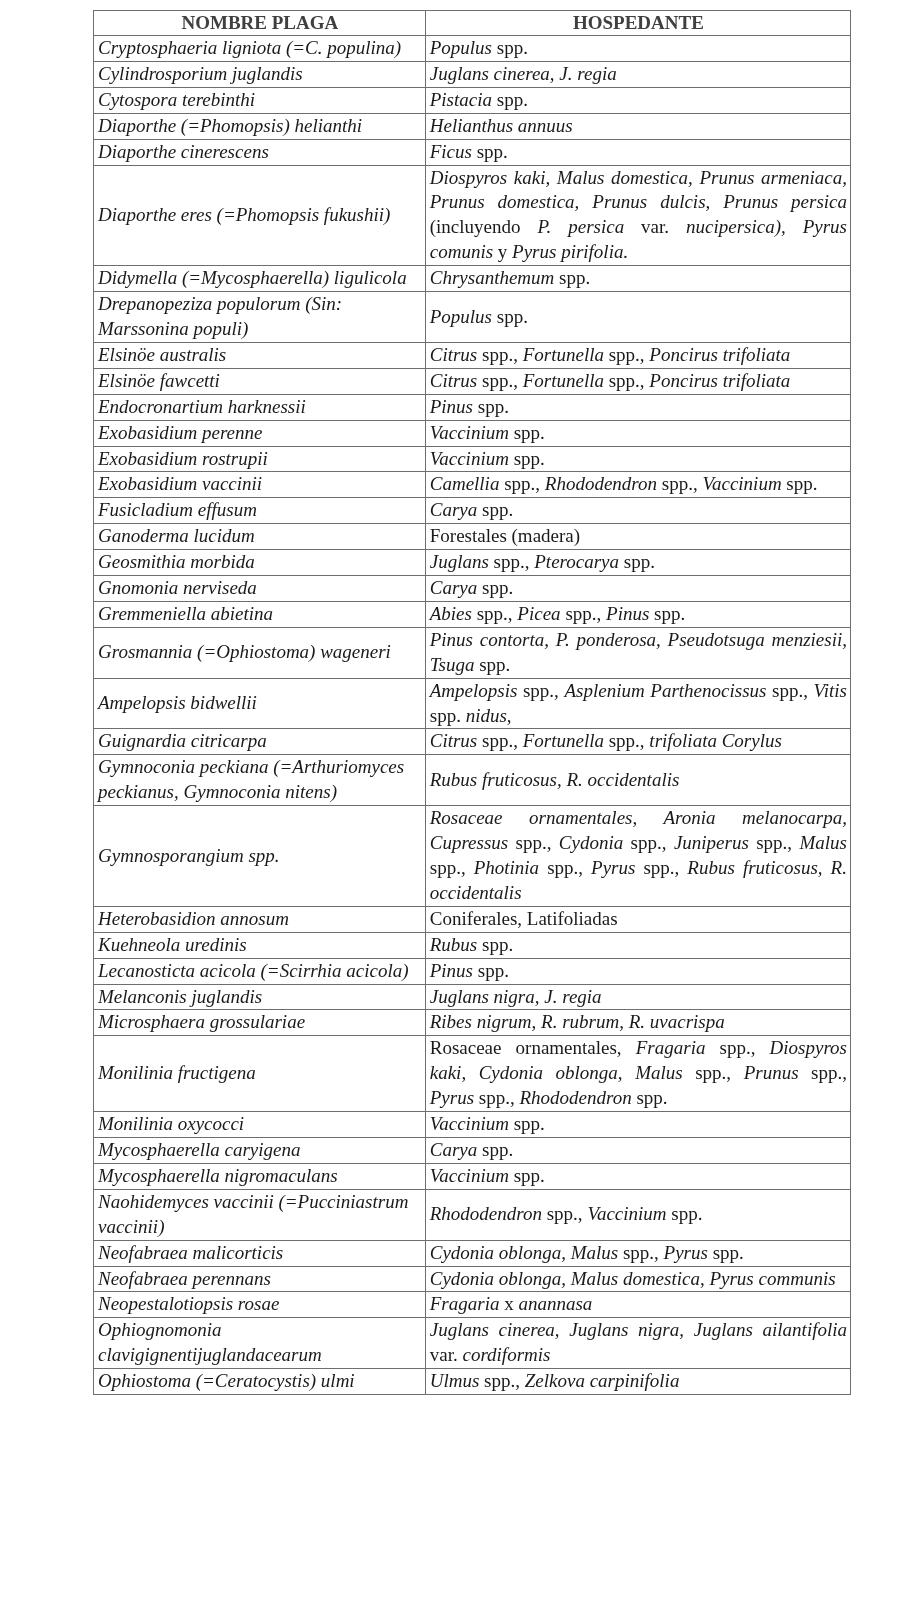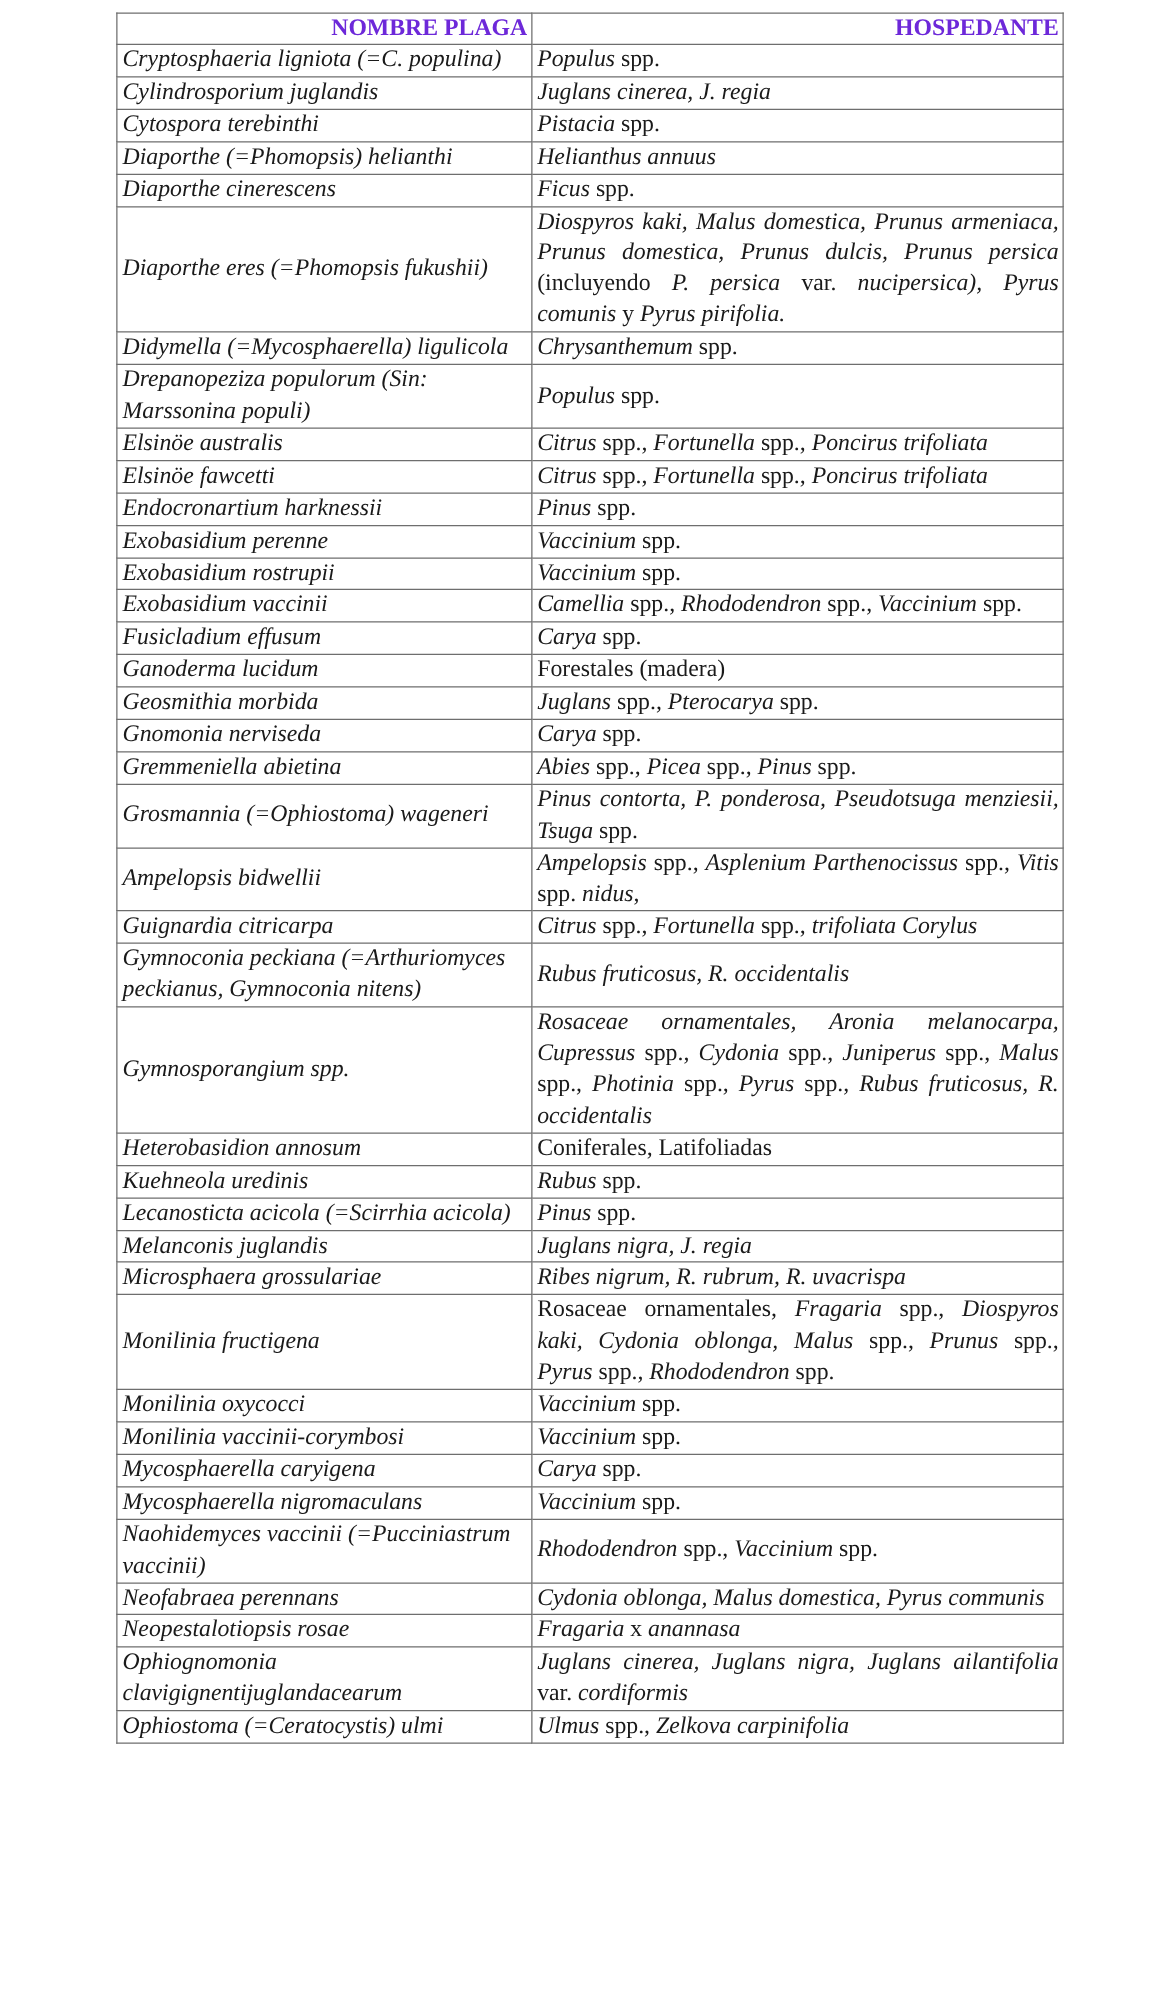--- a/index.html
+++ b/index.html
@@ -13,22 +13,22 @@
   table.pests col.c1 { width: 332px; }
   table.pests col.c2 { width: 426px; }
   table.pests th, table.pests td {
     border: 1.5px solid #6e6e6e;
     padding: 0 3px 0 4px;
     vertical-align: middle;
     line-height: 24.9px;
     text-align: left;
   }
   table.pests th {
-    font-weight: bold; text-align: right; font-size: 19px;
-    height: 24px; line-height: 24px; color: #6d28d9;
+    font-weight: bold; text-align: center; font-size: 19px;
+    height: 24px; line-height: 24px; color: #404040;
   }
   table.pests td.host { text-align: justify; margin-left: 48px; }
   .it { font-style: italic; }
 </style>
 </head>
 <body>
 
 <table class="pests">
   <colgroup>
       <col class="c1">
@@ -159,34 +159,34 @@
       </tr>
       <tr>
         <td class="pest it">Monilinia fructigena</td>
         <td class="host"><span>Rosaceae ornamentales, </span><span class="it">Fragaria</span><span> spp., </span><span class="it">Diospyros kaki, Cydonia oblonga, Malus</span><span> spp., </span><span class="it">Prunus</span><span> spp., </span><span class="it">Pyrus</span><span> spp., </span><span class="it">Rhododendron</span><span> spp.</span></td>
       </tr>
       <tr>
         <td class="pest it">Monilinia oxycocci</td>
         <td class="host"><span class="it">Vaccinium</span><span> spp.</span></td>
       </tr>
       <tr>
-        <td class="pest it">Monilinia vaccinii-corymbosi</td>
-        <td class="host"><span class="it">Vaccinium</span><span> spp.</span></td>
-      </tr>
-      <tr>
         <td class="pest it">Mycosphaerella caryigena</td>
         <td class="host"><span class="it">Carya</span><span> spp.</span></td>
       </tr>
       <tr>
         <td class="pest it">Mycosphaerella nigromaculans</td>
         <td class="host"><span class="it">Vaccinium</span><span> spp.</span></td>
       </tr>
       <tr>
         <td class="pest it">Naohidemyces vaccinii (=Pucciniastrum vaccinii)</td>
         <td class="host"><span class="it">Rhododendron</span><span> spp., </span><span class="it">Vaccinium</span><span> spp.</span></td>
+      </tr>
+      <tr>
+        <td class="pest it">Neofabraea malicorticis</td>
+        <td class="host"><span class="it">Cydonia oblonga, Malus</span><span> spp., </span><span class="it">Pyrus</span><span> spp.</span></td>
       </tr>
       <tr>
         <td class="pest it">Neofabraea perennans</td>
         <td class="host"><span class="it">Cydonia oblonga, Malus domestica, Pyrus communis</span></td>
       </tr>
       <tr>
         <td class="pest it">Neopestalotiopsis rosae</td>
         <td class="host"><span class="it">Fragaria</span><span> x </span><span class="it">anannasa</span></td>
       </tr>
       <tr>

